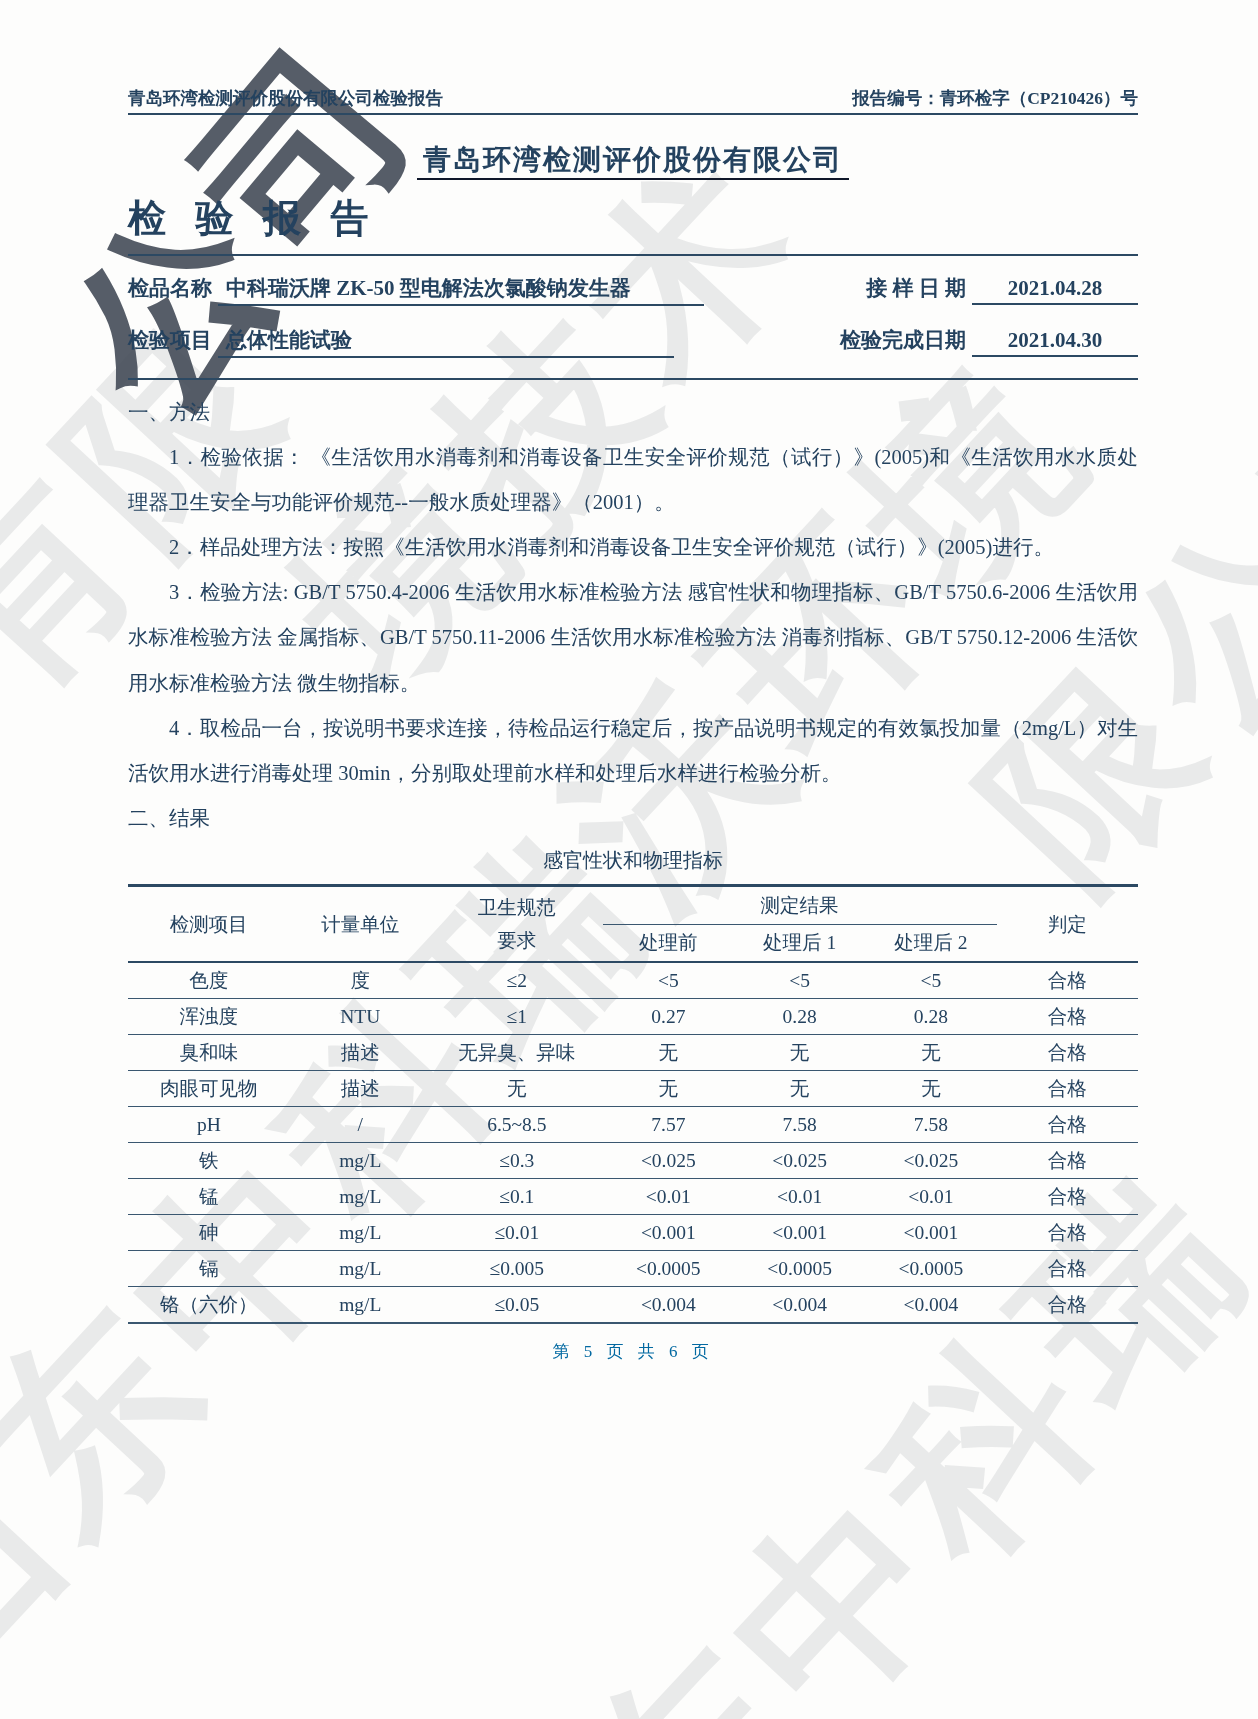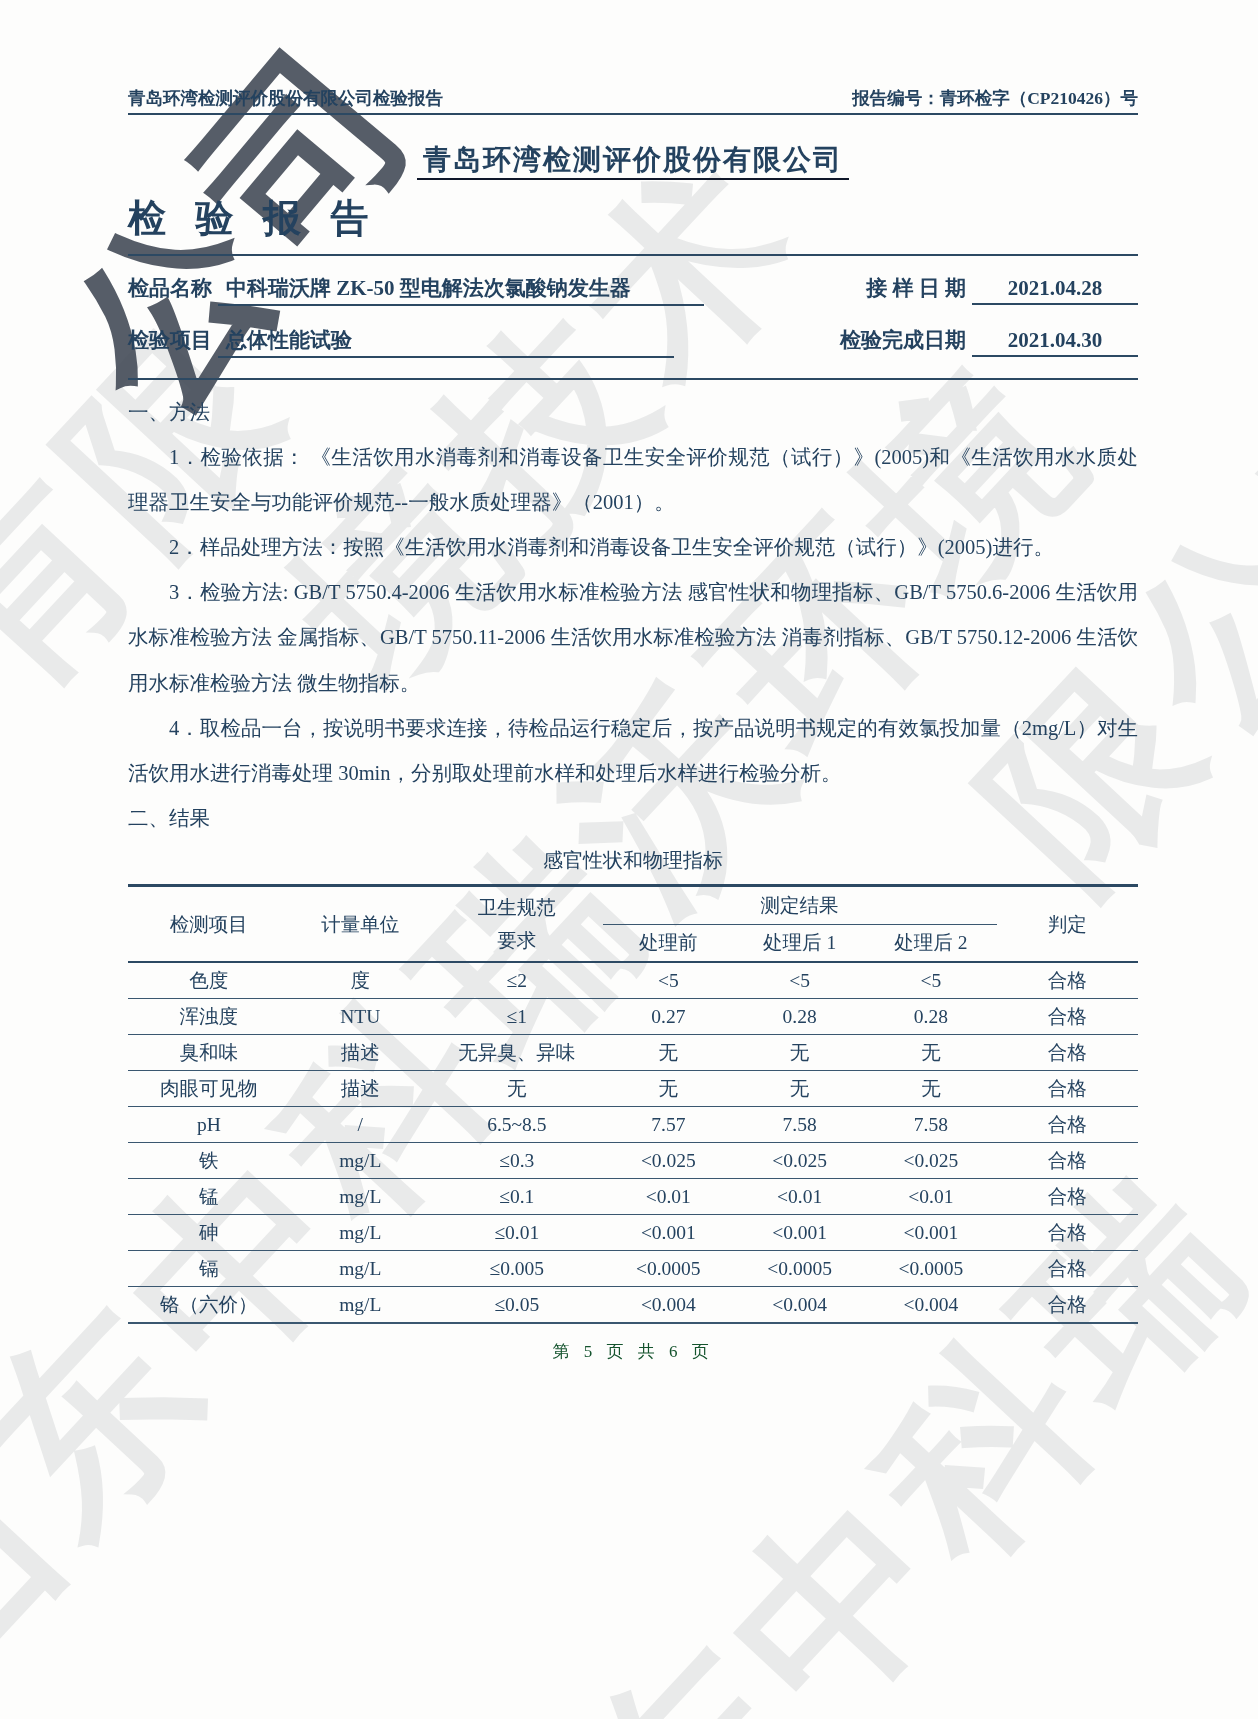--- a/index.html
+++ b/index.html
@@ -87,21 +87,21 @@
   table.results th, table.results td {
     text-align: center; vertical-align: middle; padding: 4px 2px;
   }
   thead .group-th { border-bottom: 1.5px solid #3a5770; }
   tbody td { border-top: 1.2px solid #3a5770; padding: 14px 2px; }
   tbody tr:first-child td { border-top: 2px solid #2c4963; }
   .std-two-line div { line-height: 1.7; }
   
   .page-footer {
     text-align: center; margin-top: 16px;
-    font-size: 17px; letter-spacing: 5px; color: #14532d;
+    font-size: 17px; letter-spacing: 5px; color: #0369a1;
   }
 </style>
 </head>
 <body>
 
 <div class="page">
 
   <div>
     <span class="wm wm-dark  wm-s1">公司</span>
     <span class="wm wm-light wm-s2">技术有限</span>

